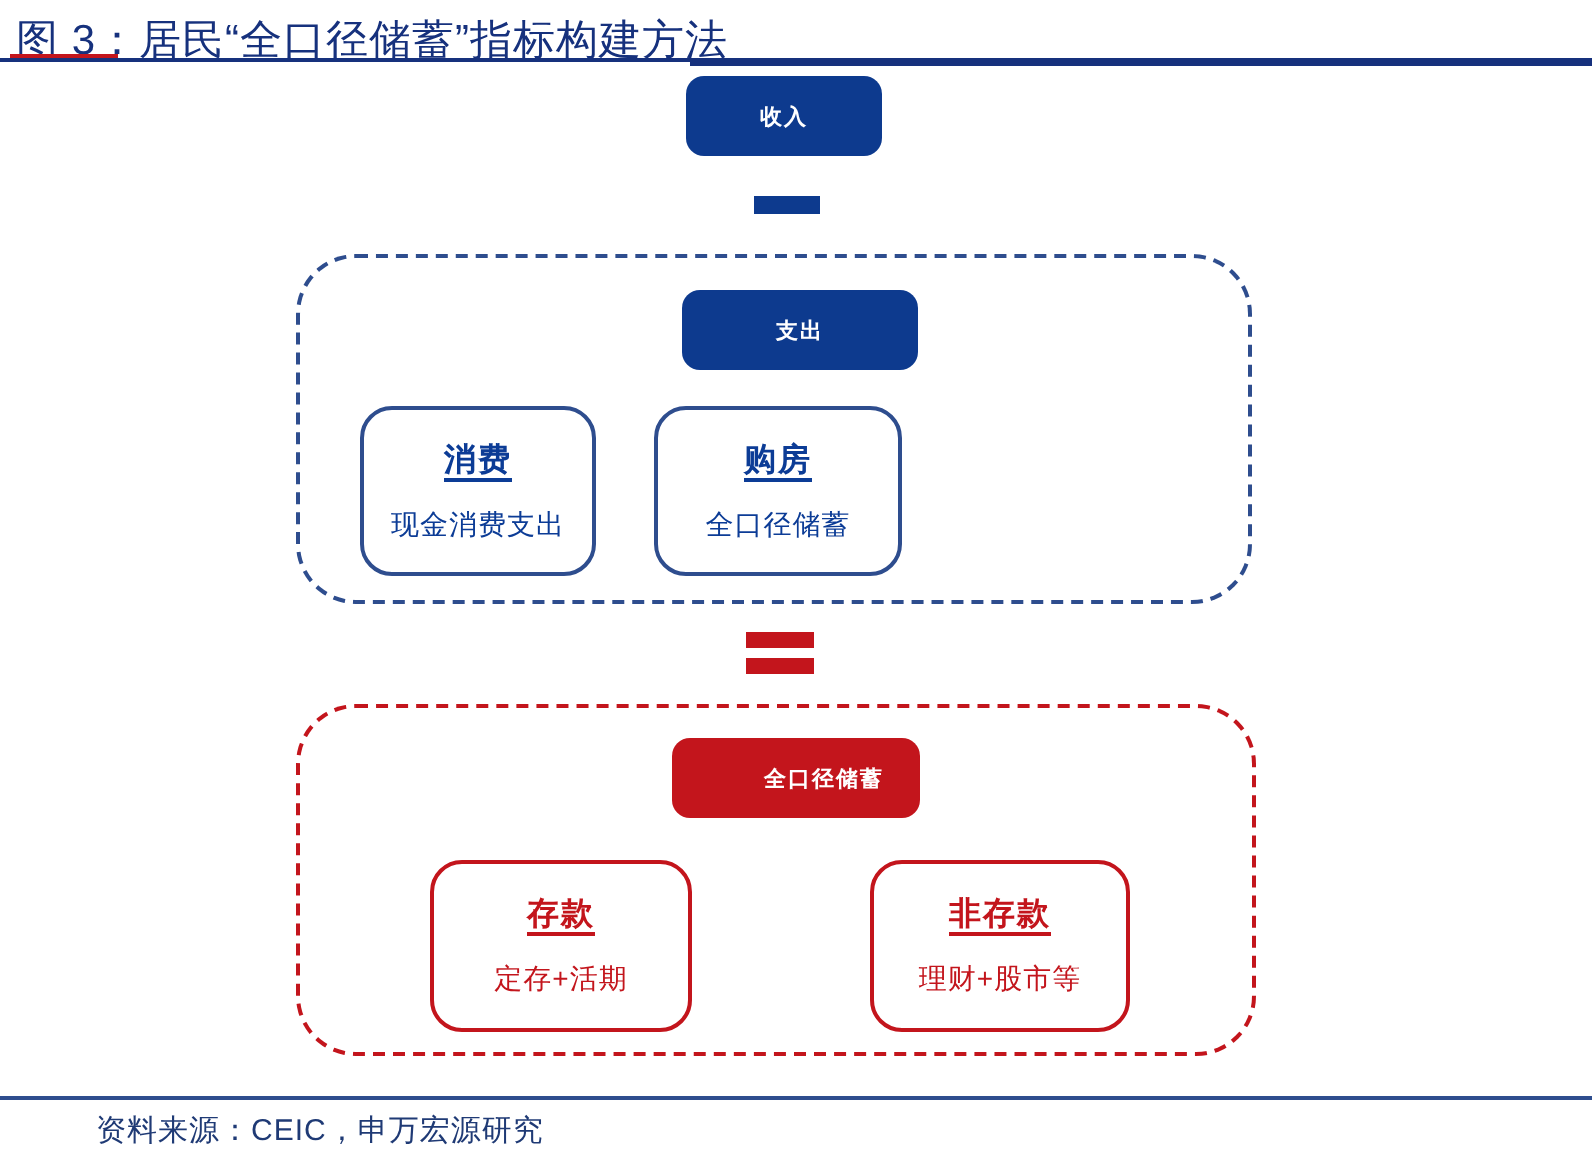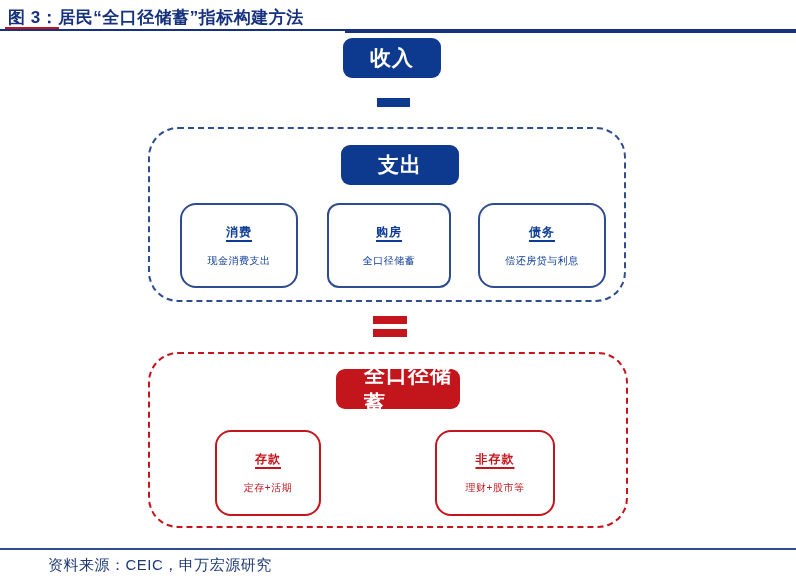--- a/index.html
+++ b/index.html
@@ -15,42 +15,42 @@
   .page{
     position:relative;
     width:796px;height:580px;
     background:#ffffff;
     font-family:"Liberation Sans","DejaVu Sans",sans-serif;
     overflow:hidden;
   }
   
   .title{
     position:absolute;left:8px;top:6px;
-    font-size:17px;font-weight:bold;
+    font-size:21px;font-weight:normal;
     color:var(--title-navy);
     letter-spacing:0.5px;
     white-space:nowrap;
   }
   .title-red-underline{
     position:absolute;left:5px;top:27px;width:54px;height:2px;
     background:var(--red);
   }
   .title-rule{
     position:absolute;left:0;top:29px;width:796px;height:2px;
     background:var(--title-navy);
   }
   .title-rule-thick{
     position:absolute;left:345px;top:29px;width:451px;height:4px;
     background:var(--title-navy);
   }
   
   .node{
     position:absolute;
     display:flex;align-items:center;justify-content:center;
-    color:#ffffff;font-weight:bold;font-size:21px;
+    color:#ffffff;font-weight:bold;font-size:11px;
     border-radius:9px;
     letter-spacing:1px;
   }
   .node-navy{background:var(--navy);}
   .node-red{background:var(--red);padding-left:28px;}
   .income-node{left:343px;top:38px;width:98px;height:40px;}
   .expenditure-node{left:341px;top:145px;width:118px;height:40px;}
   .savings-node{left:336px;top:369px;width:124px;height:40px;}
   
   .minus-bar{
@@ -82,32 +82,32 @@
     position:absolute;
     background:#ffffff;
     border-radius:16px;
     display:flex;flex-direction:column;align-items:center;justify-content:center;
     gap:13px;
     text-align:center;
   }
   .card-blue{border:2px solid var(--navy-border);color:var(--navy-text);}
   .card-red{border:2px solid var(--red);color:var(--red);}
   .card .card-title{
-    font-size:12px;font-weight:bold;
+    font-size:16px;font-weight:bold;
     text-decoration:underline;
     text-underline-offset:4px;
     text-decoration-thickness:2px;
     letter-spacing:1px;
   }
-  .card .card-desc{font-size:10px;letter-spacing:0.5px;}
+  .card .card-desc{font-size:14px;letter-spacing:0.5px;}
   .card-consumption{left:180px;top:203px;width:118px;height:85px;}
-  .card-housing{left:327px;top:203px;width:124px;height:85px;border-radius:12px;}
+  .card-housing{left:327px;top:203px;width:124px;height:85px;}
   .card-debt{left:478px;top:203px;width:128px;height:85px;}
-  .card-deposits{left:215px;top:430px;width:106px;height:86px;}
-  .card-nondeposits{left:435px;top:430px;width:120px;height:86px;}
+  .card-deposits{left:215px;top:430px;width:131px;height:86px;}
+  .card-nondeposits{left:435px;top:430px;width:130px;height:86px;}
   
   .footer-rule{
     position:absolute;left:0;top:548px;width:796px;height:2px;
     background:var(--navy-border);
   }
   .footer-text{
     position:absolute;left:8px;top:556px;
     font-size:15px;color:var(--footer-navy);
     letter-spacing:0.5px;
     margin-left:40px;
@@ -134,24 +134,20 @@
   <div class="card card-blue card-consumption">
     <div class="card-title">消费</div>
     <div class="card-desc">现金消费支出</div>
   </div>
 
   <div class="card card-blue card-housing">
     <div class="card-title">购房</div>
     <div class="card-desc">全口径储蓄</div>
   </div>
 
-  <div class="card card-blue card-debt">
-    <div class="card-title">债务</div>
-    <div class="card-desc">偿还房贷与利息</div>
-  </div>
 
   <div class="equals">
     <div class="bar b1"></div>
     <div class="bar b2"></div>
   </div>
 
   <div class="group group-red"></div>
 
   <div class="node node-red savings-node">全口径储蓄</div>
 

